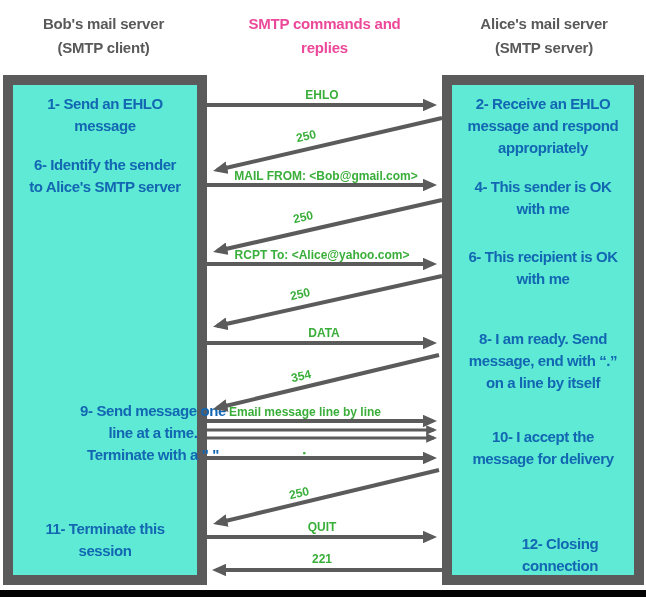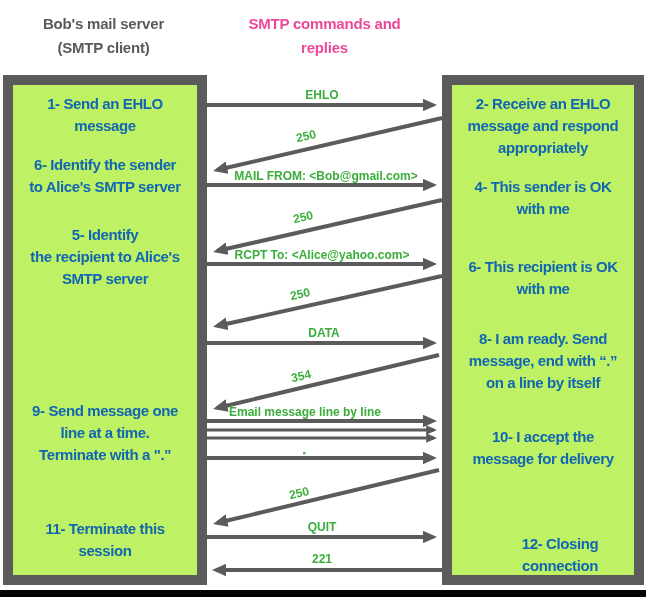--- a/index.html
+++ b/index.html
@@ -7,21 +7,21 @@
     position:relative;width:646px;height:597px;background:#fff;overflow:hidden;
     font-family:"Liberation Sans",sans-serif;font-weight:bold;
   }
   .hdr{
     position:absolute;top:12px;text-align:center;font-size:15px;line-height:24px;
     white-space:pre-line;letter-spacing:-0.2px;
   }
   .hdr-gray{color:#595959;}
   .hdr-green{color:#ec4899;}
   .box{
-    position:absolute;top:75px;height:510px;background:#bef264;
+    position:absolute;top:75px;height:510px;background:#5eead4;
     border:10px solid #5b5b5b;box-sizing:border-box;
   }
   .step{
     position:absolute;left:0;width:100%;text-align:center;color:#1266b2;
     font-size:15px;line-height:22px;white-space:pre-line;letter-spacing:-0.4px;
   }
   #mid-svg{position:absolute;left:0;top:0;pointer-events:none;}
   .aline{stroke:#5b5b5b;}
   .mlabel{
     fill:#3aae3a;font-size:12px;font-weight:bold;
@@ -31,43 +31,42 @@
 </style>
 </head>
 <body>
 
 <div id="stage">
 
   <div class="hdr hdr-gray" style="left:0;width:207px;">Bob's mail server
 (SMTP client)</div>
   <div class="hdr hdr-green" style="left:207px;width:235px;">SMTP commands and
 replies</div>
+  <div class="hdr hdr-gray" style="left:442px;width:204px;">Alice's mail server
+(SMTP server)</div>
 
   <div class="box" style="left:3px;width:204px;">
     <div class="step" style="top:8px;">1- Send an EHLO
 message</div>
     <div class="step" style="top:69px;">6- Identify the sender
 to Alice's SMTP server</div>
-    <div class="step" style="top:139px;">5- Identify
-the recipient to Alice's
-SMTP server</div>
-    <div class="step" style="top:315px;">9- Send message one
+    <div class="step" style="top:315px;padding-left:48px;">9- Send message one
 line at a time.
 Terminate with a "."</div>
     <div class="step" style="top:433px;">11- Terminate this
 session</div>
   </div>
 
   <div class="box" style="left:442px;width:202px;">
     <div class="step" style="top:8px;">2- Receive an EHLO
 message and respond
 appropriately</div>
     <div class="step" style="top:91px;">4- This sender is OK
 with me</div>
-    <div class="step" style="top:171px;">6- This recipient is OK
+    <div class="step" style="top:161px;">6- This recipient is OK
 with me</div>
     <div class="step" style="top:243px;">8-  I am ready. Send
 message, end with “.”
 on a line by itself</div>
     <div class="step" style="top:341px;">10-  I accept the
 message for delivery</div>
     <div class="step" style="top:448px;padding-left:17px;">12-  Closing
 connection</div>
   </div>
 

